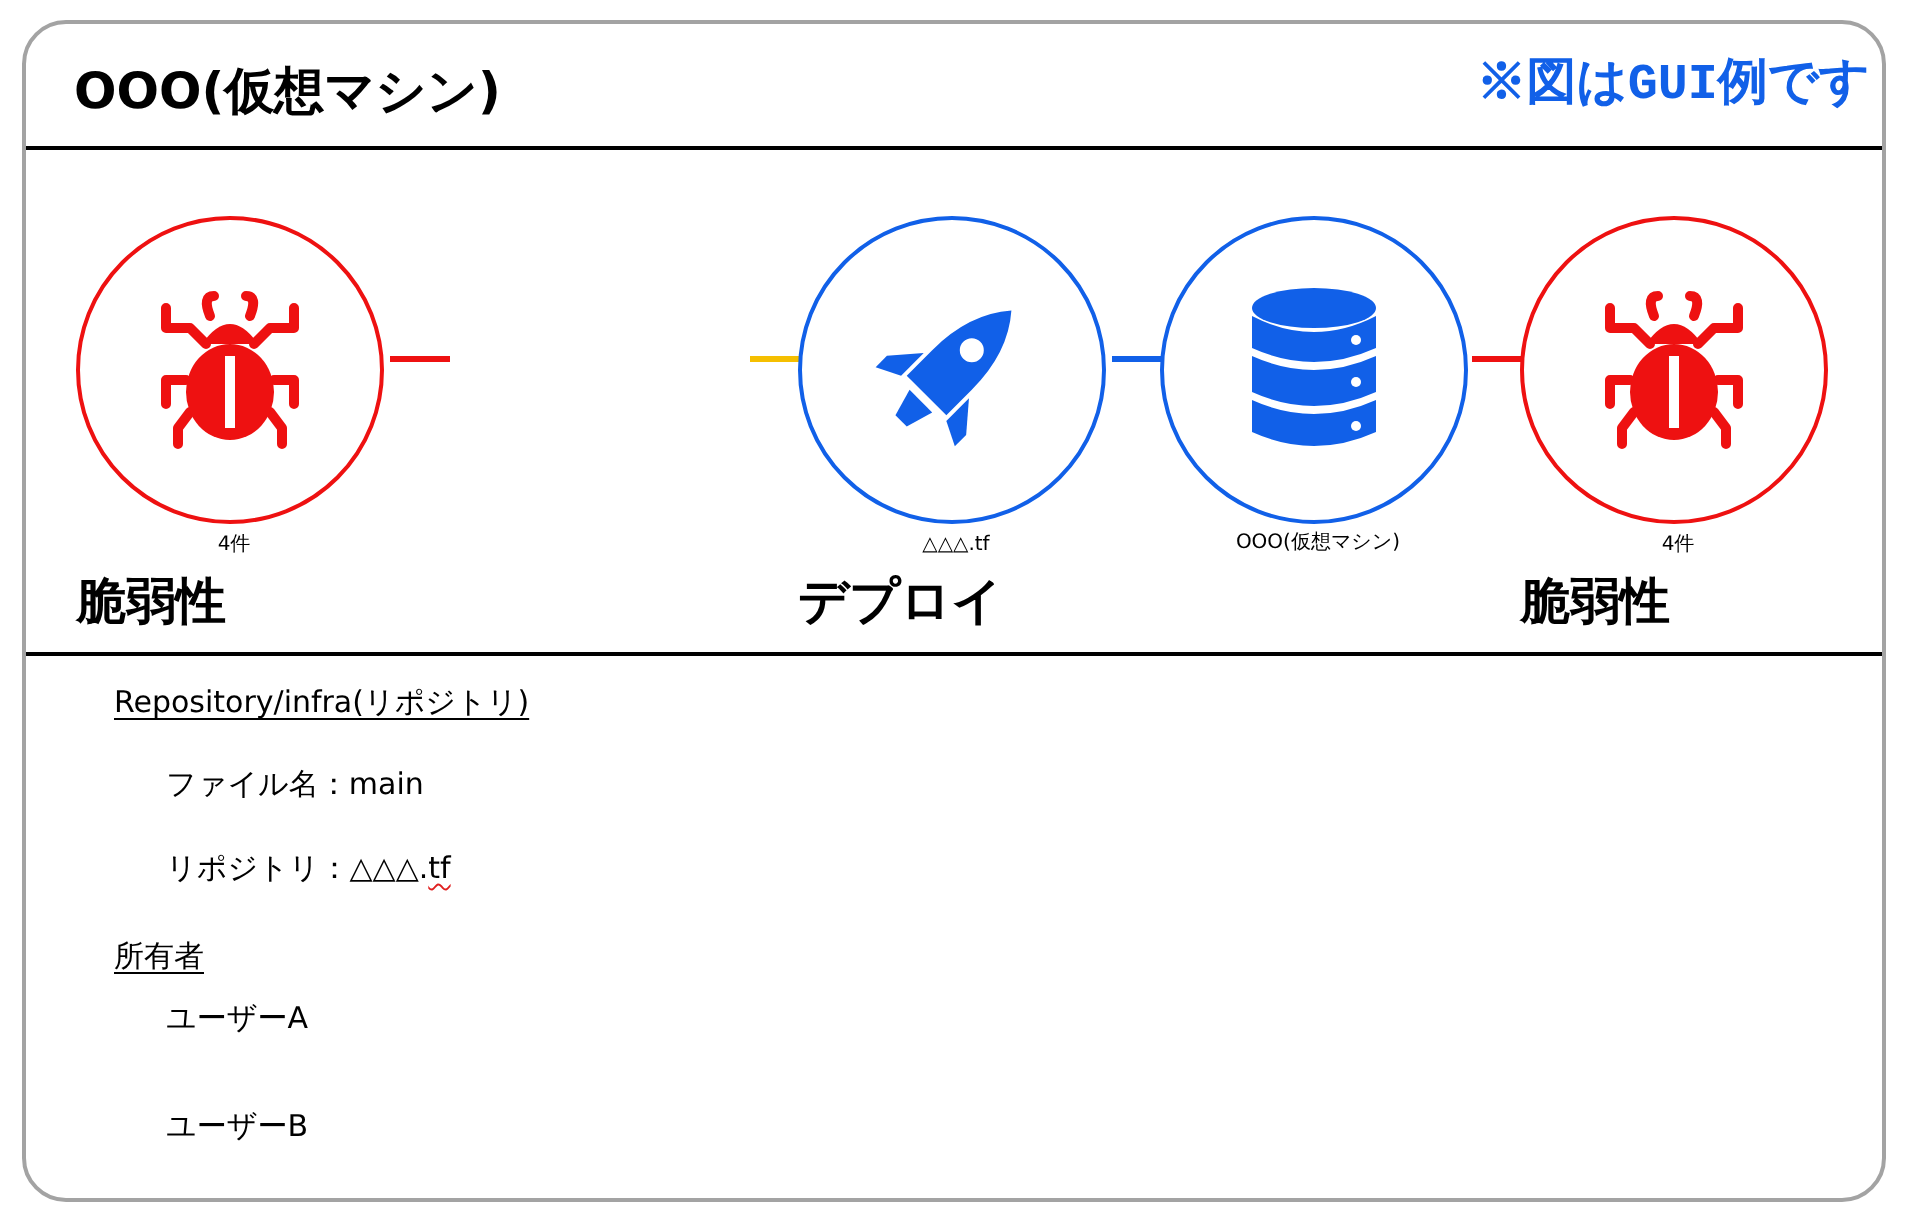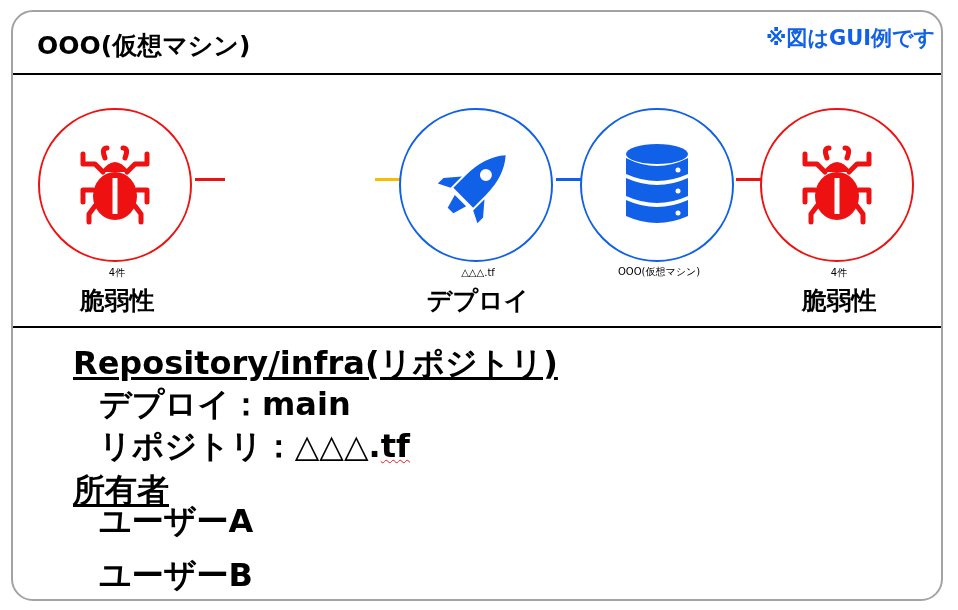--- a/index.html
+++ b/index.html
@@ -1,35 +1,35 @@
 <!DOCTYPE html>
 <html><head>
   <meta charset="utf-8">
   <style>
     html, body { margin: 0; padding: 0; background: #ffffff; }
     body { width: 958px; height: 610px; position: relative; overflow: hidden;
            font-family: "DejaVu Sans", "Liberation Sans", sans-serif; color: #000; }
     .frame { position: absolute; left: 11px; top: 10px; width: 932px; height: 591px;
              border: 2px solid #a3a3a3; border-radius: 22px; box-sizing: border-box; overflow: hidden; }
     .title { position: absolute; left: 24px; top: 17px; font-size: 25px; font-weight: bold; letter-spacing: 0px; }
-    .note { position: absolute; right: 6px; top: 12px; font-size: 21px; font-weight: bold; color: #1160e8; }
+    .note { position: absolute; right: 6px; top: 12px; font-size: 25px; font-weight: bold; color: #1160e8; font-family: Liberation Mono, monospace; }
     .hline { position: absolute; left: 0; width: 100%; height: 2px; background: #000; }
     .hline.top { top: 61px; }
     .hline.mid { top: 314px; }
 
     .connector { position: absolute; height: 3px; top: 166px; }
     .node { position: absolute; top: 96px; width: 158px; }
     .circle { width: 154px; height: 154px; border-radius: 50%; border: 2px solid; box-sizing: border-box;
               background: #fff; position: relative; display: flex; align-items: center; justify-content: center; }
     .node .sub { text-align: center; font-size: 10px; margin-top: 4px; height: 16px; line-height: 14px; white-space: nowrap; }
     .node .sub.wrap { white-space: normal; width: 110px; margin-left: auto; margin-right: auto; line-height: 12px; height: 16px; overflow: visible; }
-    .node .label { text-align: center; font-size: 25px; font-weight: bold; margin-top: 2px; }
+    .node .label { text-align: left; font-size: 25px; font-weight: bold; margin-top: 2px; }
     .squiggle { text-decoration: underline wavy #e02020; text-decoration-thickness: 1px; text-underline-offset: 2px; }
 
-    .detail { position: absolute; left: 44px; font-size: 32px; font-weight: bold; white-space: nowrap; margin-left: 16px; }
+    .detail { position: absolute; left: 44px; font-size: 15px; font-weight: normal; white-space: nowrap; }
     .detail.u { text-decoration: underline; text-underline-offset: 3px; }
     .detail.indent { left: 70px; }
   </style>
 </head>
 <body>
 
 <div class="frame">
   <div class="title">OOO(仮想マシン)</div>
   <div class="note">※図はGUI例です</div>
   <div class="hline top"></div>
@@ -111,18 +111,18 @@
         <rect x="35.5" y="34" width="5" height="36" fill="#fff"></rect>
       </svg>
     </div>
     <div class="sub">4件</div>
     <div class="label">脆弱性</div>
   </div>
 
   <div class="hline mid"></div>
 
   <div class="detail u" style="top:330px;">Repository/infra(リポジトリ)</div>
-  <div class="detail indent" style="top:371px;">デプロイ：main</div>
+  <div class="detail indent" style="top:371px;">ファイル名：main</div>
   <div class="detail indent" style="top:413px;"><span>リポジトリ：△△△.</span><span class="squiggle">tf</span></div>
   <div class="detail u" style="top:457px;text-align:right;">所有者</div>
   <div class="detail indent" style="top:488px;">ユーザーA</div>
   <div class="detail indent" style="top:542px;">ユーザーB</div>
 </div>
 
 </body></html>

